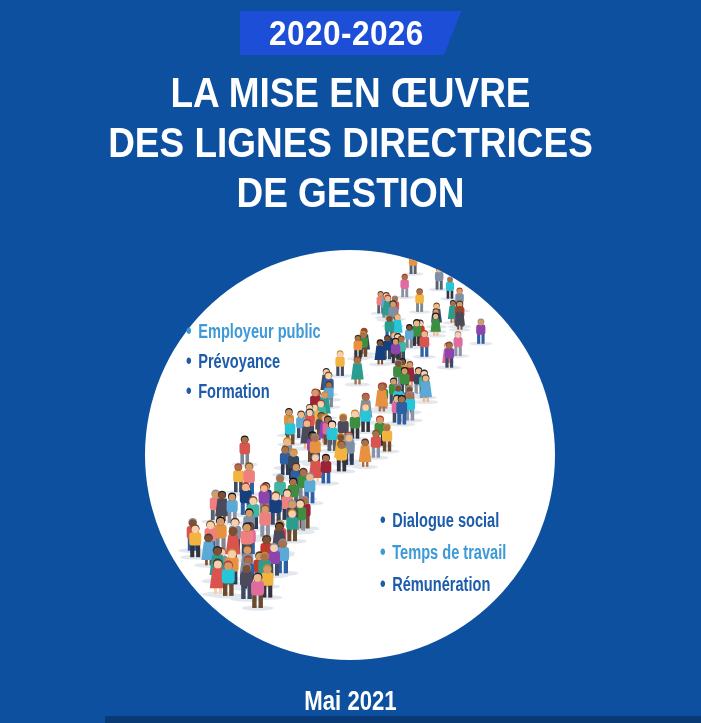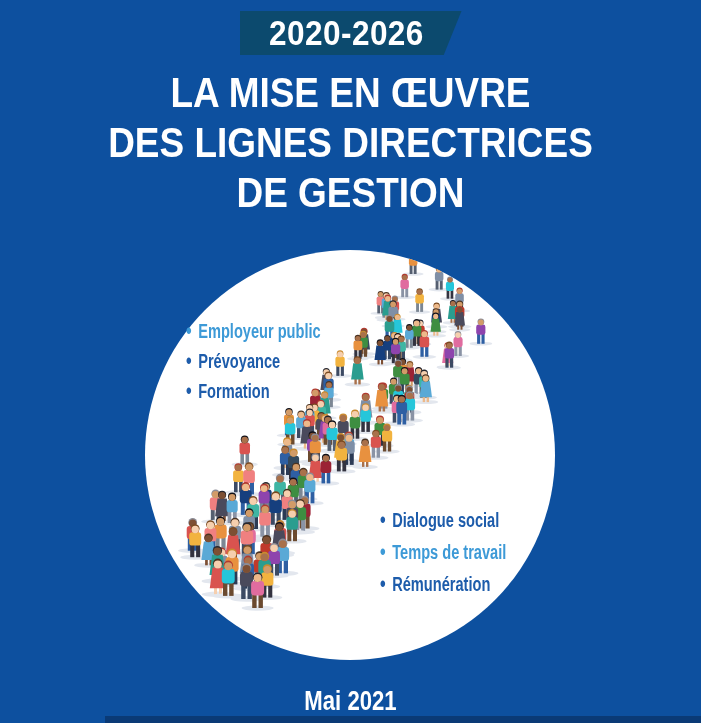--- a/index.html
+++ b/index.html
@@ -7,21 +7,21 @@
   body { font-family:"Liberation Sans", sans-serif; }
 
   .poster{
     position:relative; width:701px; height:723px;
     background:#0d509f; overflow:hidden;
   }
 
   
   .badge{
     position:absolute; top:11px; left:50%; transform:translateX(-50%);
-    width:222px; height:44px; background:#0c4a6e;
+    width:222px; height:44px; background:#1d4ed8;
     clip-path:polygon(0 0, 100% 0, 92% 100%, 0 100%);
     display:flex; align-items:center; justify-content:center;
   }
   .badge-label{
     color:#ffffff; font-weight:bold; font-size:35px;
     transform:scaleX(0.90); letter-spacing:0.5px; padding-right:10px;
   }
 
   
   .title{

